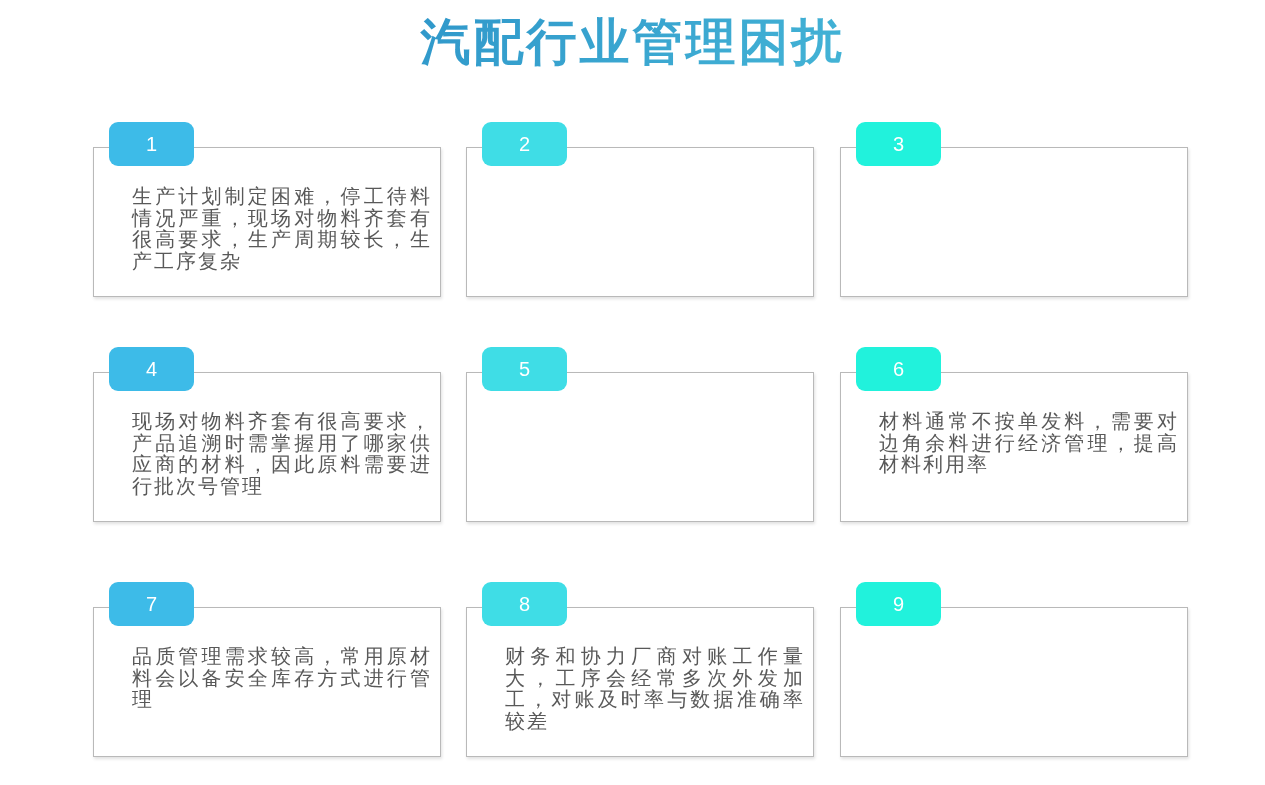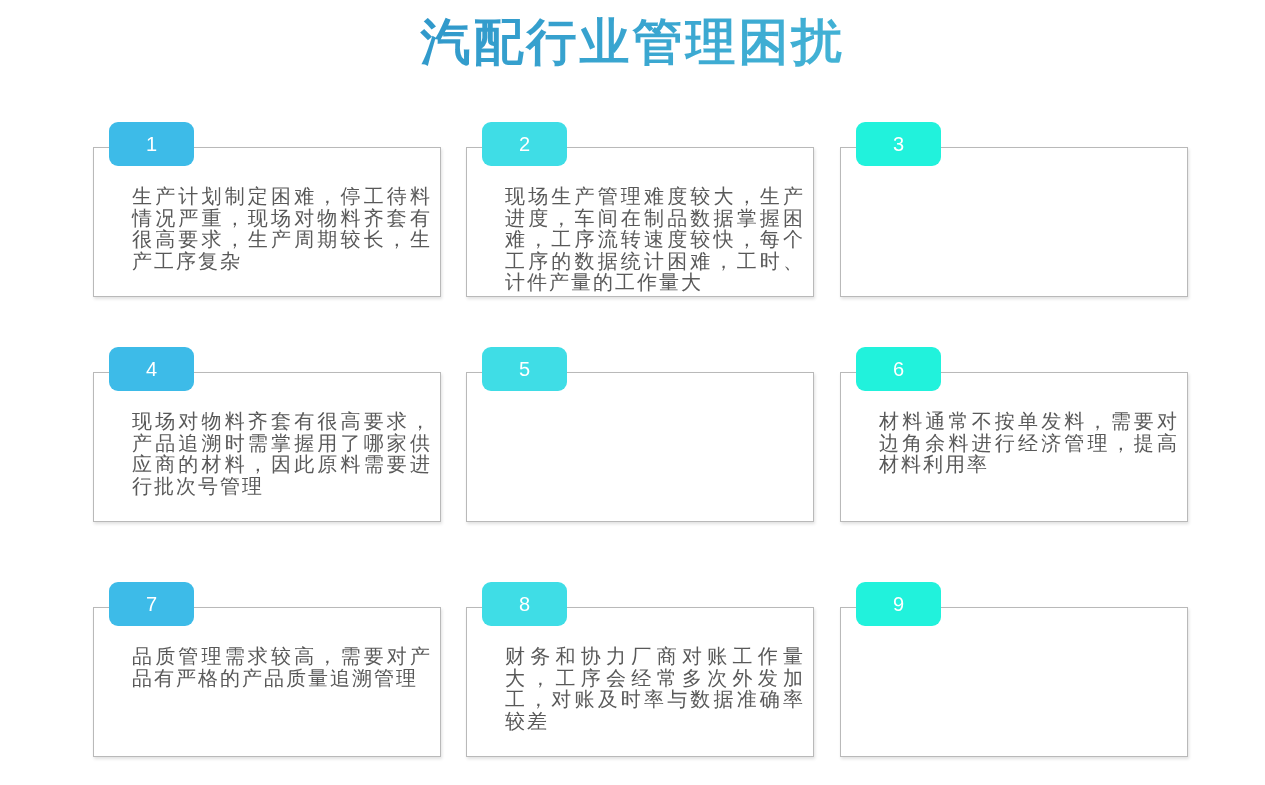--- a/index.html
+++ b/index.html
@@ -92,21 +92,20 @@
     <div class="tab tab-blue">
       <span>1</span>
     </div>
     <div class="card-text">生产计划制定困难，停工待料情况严重，现场对物料齐套有很高要求，生产周期较长，生产工序复杂</div>
   </div>
 
   <div class="card c2 r1">
     <div class="tab tab-cyan">
       <span>2</span>
     </div>
-    <div class="card-text">现场生产管理难度较大，生产进度，车间在制品数据掌握困难，工序流转速度较快，每个工序的数据统计困难，工时、计件产量的工作量大</div>
   </div>
 
   <div class="card c3 r1">
     <div class="tab tab-mint">
       <span>3</span>
     </div>
   </div>
 
   <div class="card c1 r2">
     <div class="tab tab-blue">
@@ -125,21 +124,21 @@
     <div class="tab tab-mint">
       <span>6</span>
     </div>
     <div class="card-text">材料通常不按单发料，需要对边角余料进行经济管理，提高材料利用率</div>
   </div>
 
   <div class="card c1 r3">
     <div class="tab tab-blue">
       <span>7</span>
     </div>
-    <div class="card-text">品质管理需求较高，需要对产品有严格的产品质量追溯管理</div>
+    <div class="card-text">品质管理需求较高，常用原材料会以备安全库存方式进行管理</div>
   </div>
 
   <div class="card c2 r3">
     <div class="tab tab-cyan">
       <span>8</span>
     </div>
     <div class="card-text">财务和协力厂商对账工作量大，工序会经常多次外发加工，对账及时率与数据准确率较差</div>
   </div>
 
   <div class="card c3 r3">

